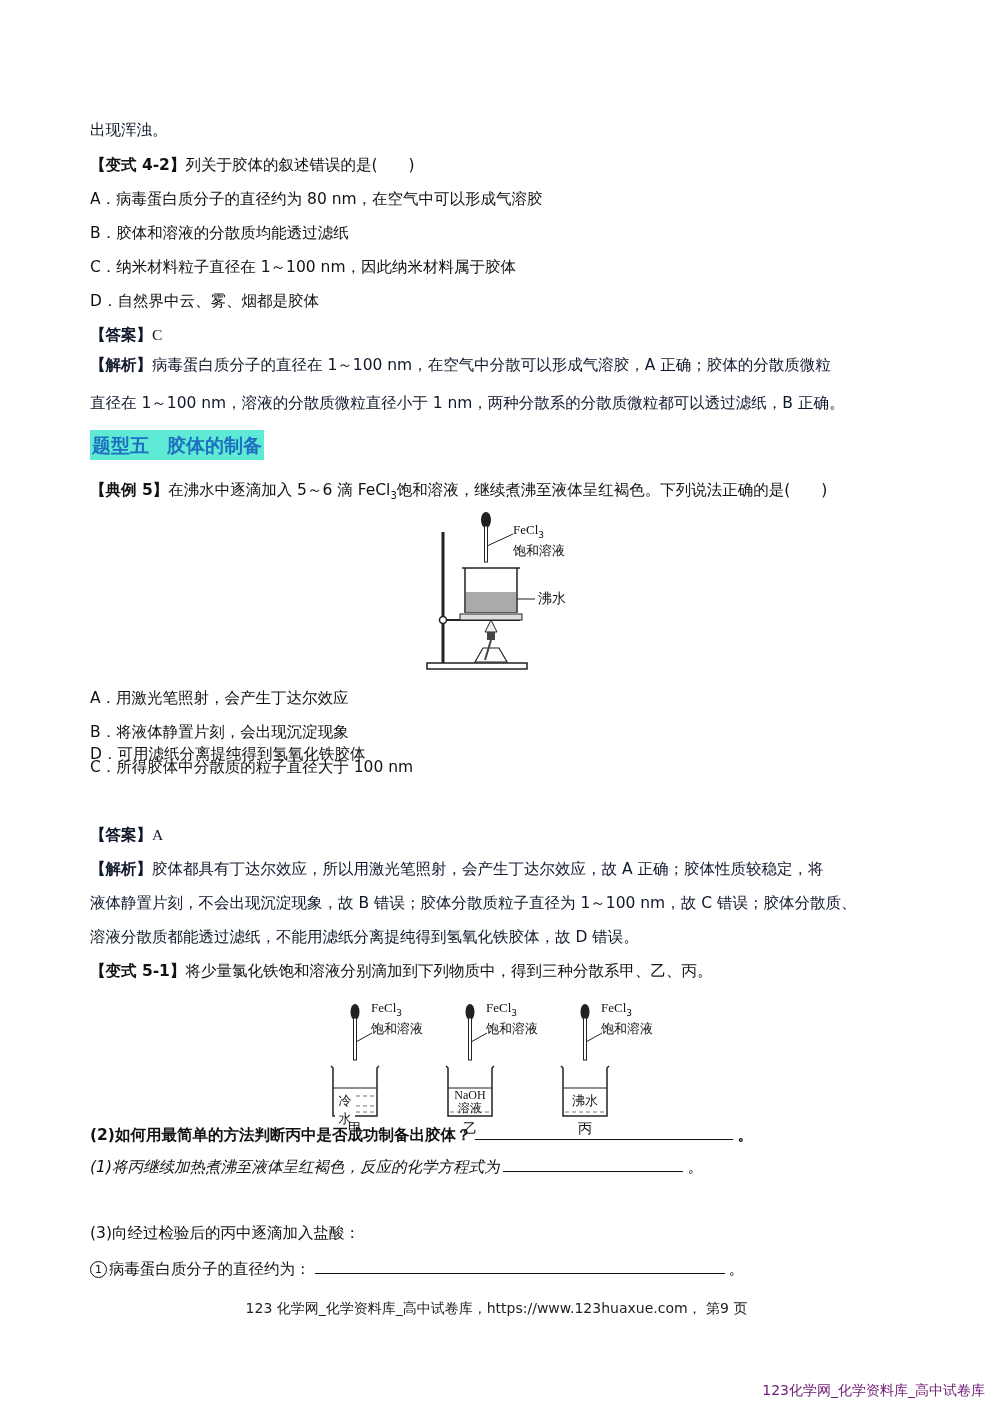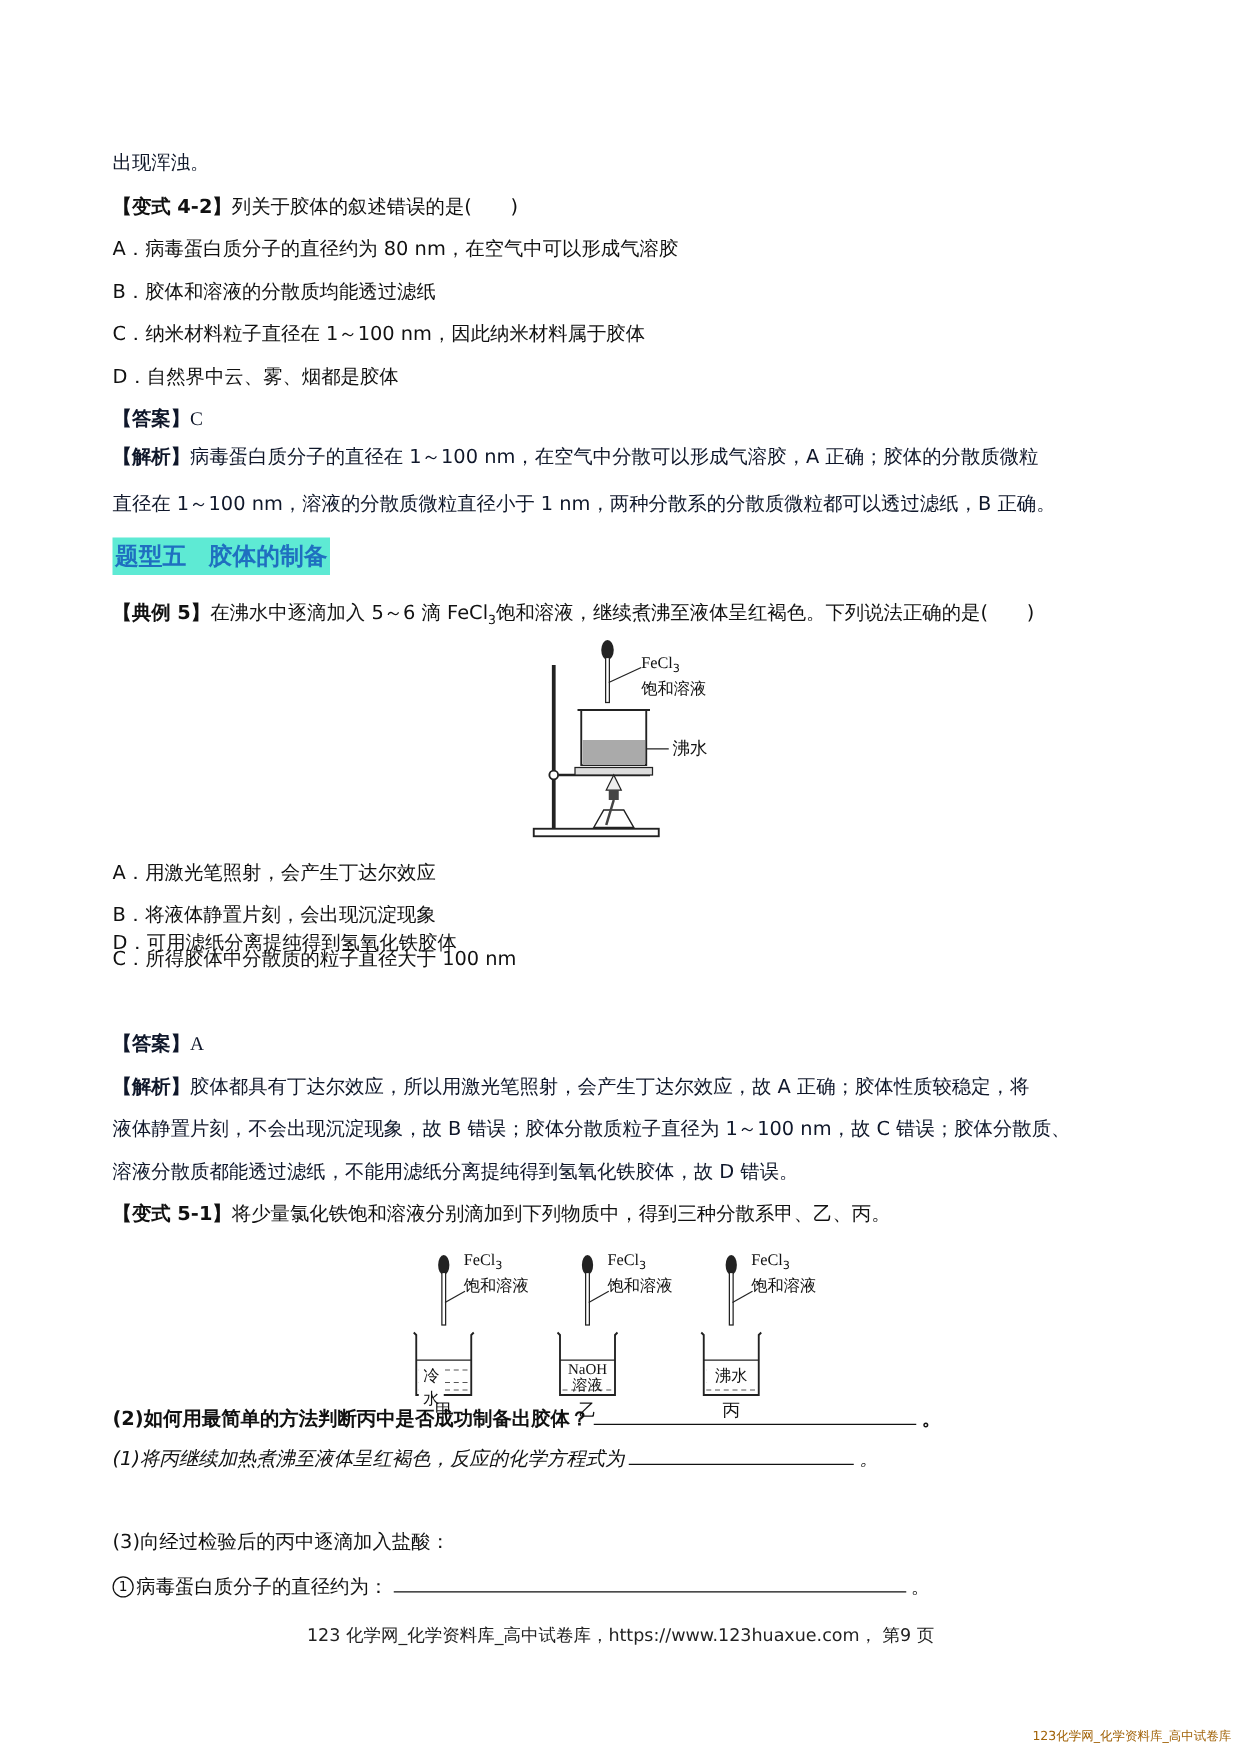--- a/index.html
+++ b/index.html
@@ -29,21 +29,21 @@
   .circled {
     display: inline-block; width: 15px; height: 15px; border: 1px solid #111;
     border-radius: 50%; font-size: 11px; line-height: 15px; text-align: center;
     margin-right: 2px; vertical-align: 1px;
   }
   .footer {
     position: absolute; top: 1300px; left: 0; width: 993px; text-align: center;
     font-size: 14px; color: #222;
   }
   .watermark {
-    position: absolute; top: 1382px; right: 8px; font-size: 10px; color: #a16207; margin-left: 31px;
+    position: absolute; top: 1382px; right: 8px; font-size: 14px; color: #701a75; margin-left: 31px;
   }
   .fig { position: absolute; }
 </style>
 </head>
 <body>
 
 <div class="line red" style="top:120px;">出现浑浊。</div>
 
 <div class="line" style="top:155px;">
   <span class="tag">【变式 4-2】</span><span>列关于胶体的叙述错误的是(　　)</span>

